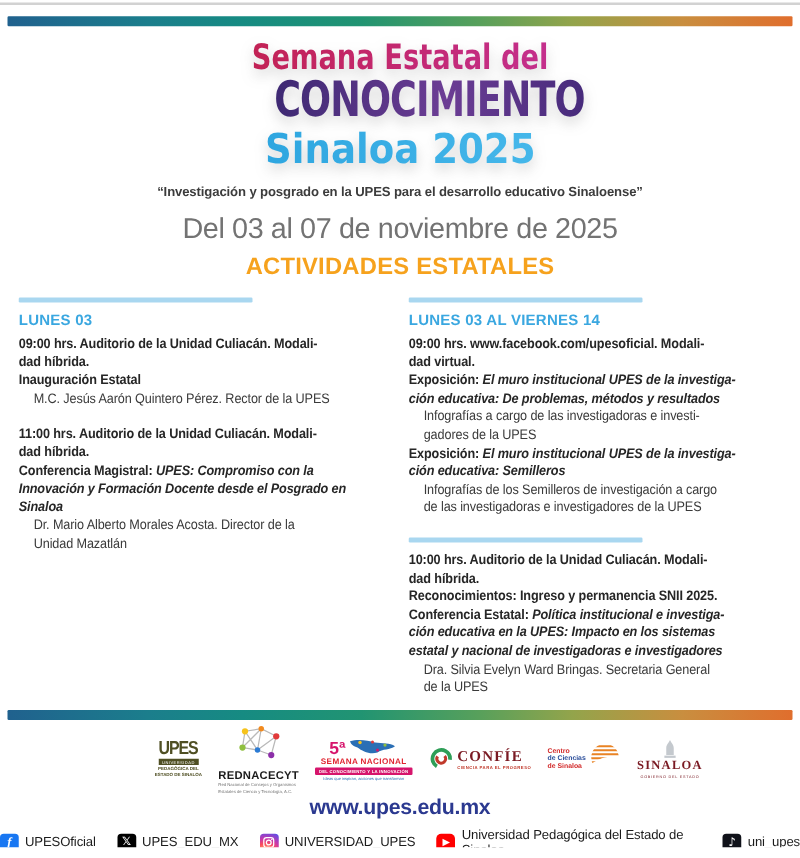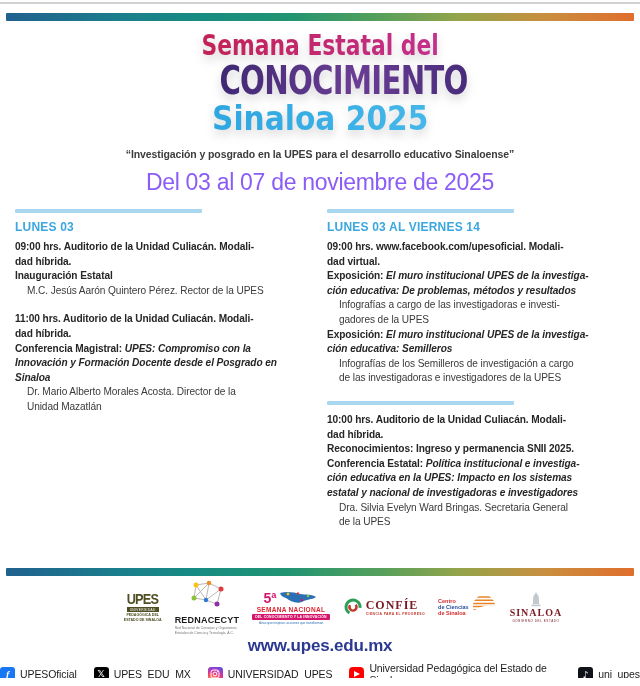--- a/index.html
+++ b/index.html
@@ -13,21 +13,21 @@
                font-family:"DejaVu Sans",sans-serif;font-weight:bold;line-height:1;}
   .title-l1{display:inline-block;font-size:28px;transform:scaleX(.78);
     background:linear-gradient(90deg,#C22255,#C42F8C);-webkit-background-clip:text;background-clip:text;color:transparent;}
   .title-l2{display:block;padding-left:48px;}
   .title-l2 span{display:inline-block;font-size:39px;letter-spacing:-1px;transform:scaleX(.75);margin-top:1px;
     background:linear-gradient(90deg,#3E2973,#6B3D94 55%,#472B7B);-webkit-background-clip:text;background-clip:text;color:transparent;}
   .title-l3{display:block;}
   .title-l3 span{display:inline-block;font-size:33px;transform:scaleX(.9);margin-top:2px;
     background:linear-gradient(90deg,#2EA6E0,#45B7EA);-webkit-background-clip:text;background-clip:text;color:transparent;}
   .quote{margin-top:13px;text-align:center;font-size:10.5px;font-weight:700;color:#3c3c3c;letter-spacing:-.1px;}
-  .date-range{margin-top:9px;text-align:center;font-size:23px;color:#8b5cf6;letter-spacing:-.3px;}
+  .date-range{margin-top:9px;text-align:center;font-size:23px;color:#737373;letter-spacing:-.3px;}
   .section-title{margin-top:7px;text-align:center;font-size:19px;font-weight:800;color:var(--accent_orange,#F6A21D);letter-spacing:.2px;}
   
   .schedule{display:flex;gap:14px;padding:0 15px;margin-top:13px;}
   .schedule-column{width:298px;}
   .schedule-section + .schedule-section{margin-top:16px;}
   .day-bar{width:187px;height:4px;background:var(--bar_blue,#A9D7F0);border-radius:1px;margin-bottom:7px;}
   .day-heading{font-size:12px;font-weight:700;color:var(--heading_blue,#3AA7E0);letter-spacing:.2px;margin-bottom:5px;}
   .blocks{transform:scaleX(.92);transform-origin:0 0;width:108.5%;}
   .block{margin:0;font-size:11px;line-height:14.6px;color:#3a3a3a;white-space:pre-line;letter-spacing:-.1px;}
   .block .bold{font-weight:700;color:#262626;}
@@ -90,20 +90,21 @@
   <div class="grad-bar"></div>
 
   <div class="title-block">
     <span class="title-l1">Semana Estatal del</span>
     <span class="title-l2"><span>CONOCIMIENTO</span></span>
     <span class="title-l3"><span>Sinaloa 2025</span></span>
   </div>
 
   <div class="quote">“Investigación y posgrado en la UPES para el desarrollo educativo Sinaloense”</div>
   <div class="date-range">Del 03 al 07 de noviembre de 2025</div>
+  <div class="section-title">ACTIVIDADES ESTATALES</div>
 
   <div class="schedule">
       <div class="schedule-column">
         <div class="schedule-section">
           <div class="day-bar"></div>
           <div class="day-heading">LUNES 03</div>
           <div class="blocks">
             <p class="block"><span class="bold">09:00 hrs. Auditorio de la Unidad Culiacán. Modali-
 dad híbrida.</span></p>
             <p class="block"><span class="bold">Inauguración Estatal</span></p>

